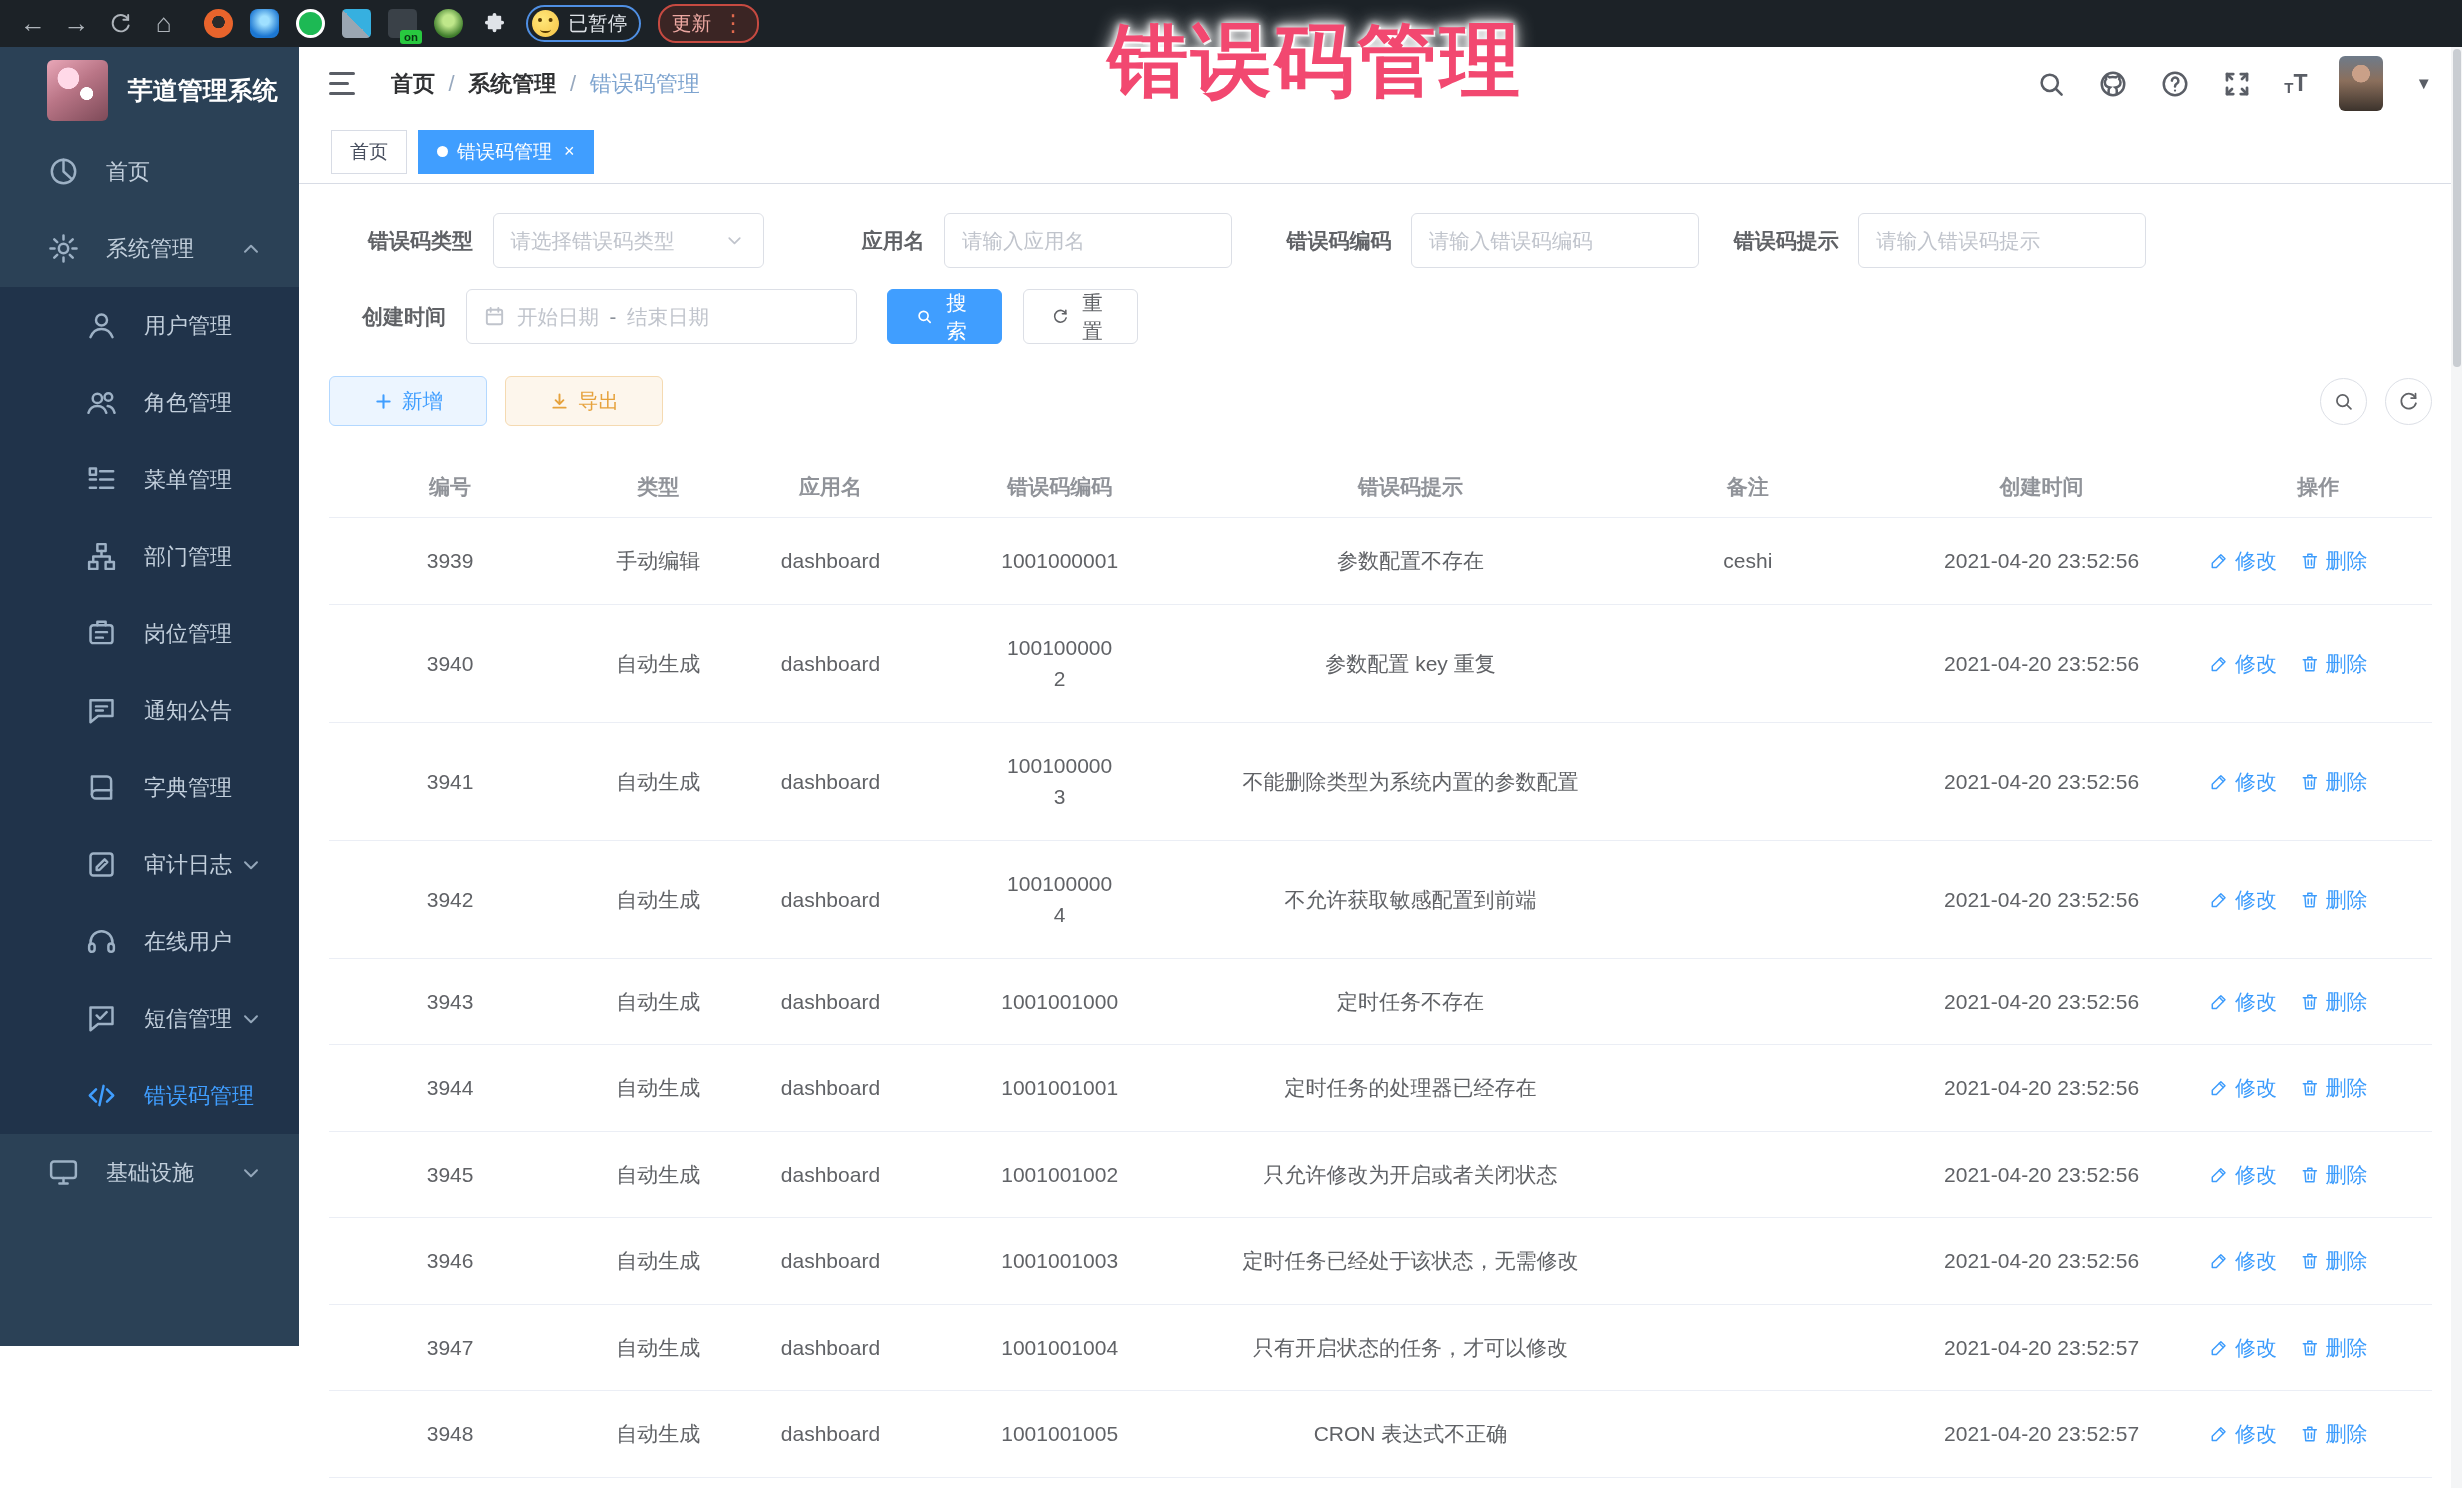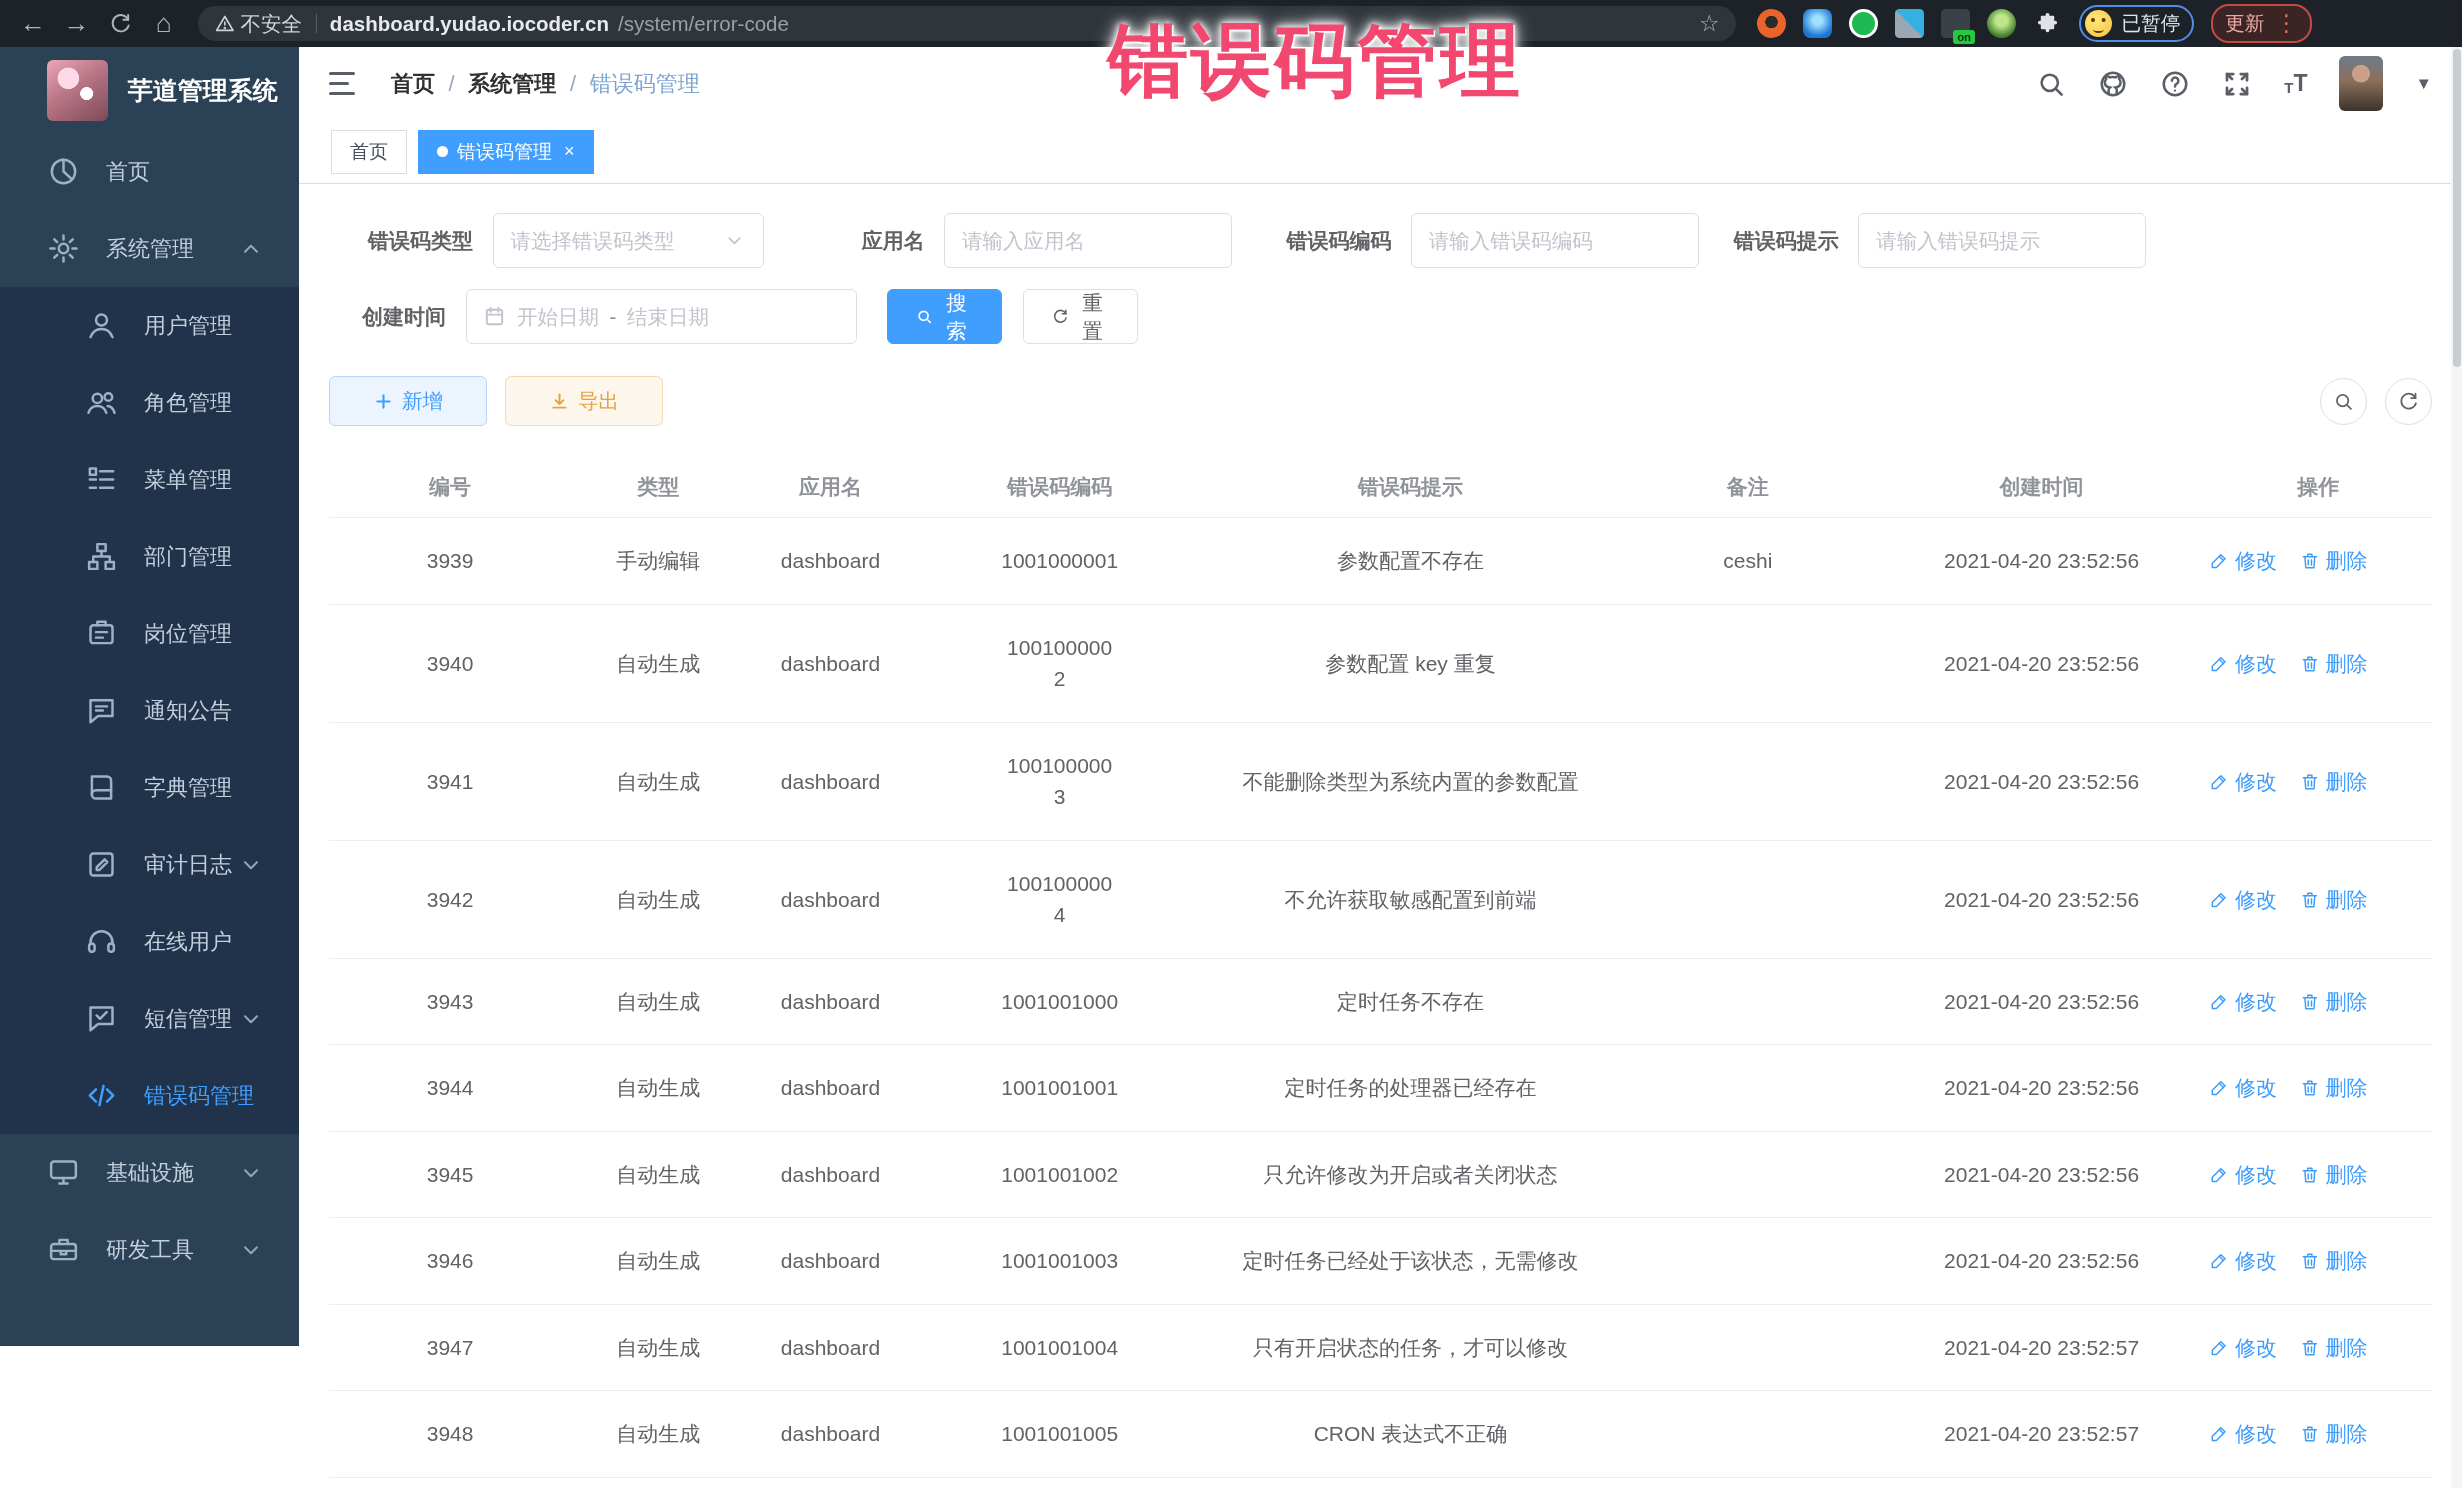--- a/index.html
+++ b/index.html
@@ -122,34 +122,20 @@
 <div class="browser-bar">
   <div class="nav-btn">←</div>
   <div class="nav-btn">→</div>
   <div class="nav-btn">
     <svg viewBox="0 0 24 24" width="23" height="23" fill="none" stroke="currentColor" stroke-width="2" stroke-linecap="round">
         <path d="M20 8A8.5 8.5 0 1 0 20.5 14"></path>
         <path d="M20 3v5h-5"></path>
       </svg>
   </div>
   <div class="nav-btn">⌂</div>
-  <div class="addr-bar">
-    <span class="addr-warn">
-      <svg viewBox="0 0 24 24" width="19.7" height="19.7" fill="none" stroke="currentColor" stroke-width="2" stroke-linejoin="round">
-          <path d="M12 3 22 20H2Z"></path>
-          <path d="M12 9v5"></path>
-          <circle cx="12" cy="17" r="0.6" fill="currentColor"></circle>
-        </svg>
-      <span>不安全</span>
-    </span>
-    <span class="addr-sep"></span>
-    <span class="addr-host">dashboard.yudao.iocoder.cn</span>
-      <span class="addr-path">/system/error-code</span>
-    <span class="addr-star">☆</span>
-  </div>
   <div class="ext-row">
     <div class="ext-ico ext-orange"></div>
     <div class="ext-ico ext-gem"></div>
     <div class="ext-ico ext-green"></div>
     <div class="ext-ico ext-grid"></div>
     <div class="ext-ico ext-dark">
       <span class="ext-on-badge">on</span>
     </div>
     <div class="ext-ico ext-leaf"></div>
     <div class="ext-ico ext-puzzle">
@@ -316,34 +302,20 @@
           </div>
         </div>
         <div class="menu-item">
           <span class="mi-icon">
             <svg viewBox="0 0 24 24" fill="none" stroke="currentColor" stroke-width="1.8" stroke-linecap="round" stroke-linejoin="round" width="100%" height="100%">
               <rect x="3" y="4" width="18" height="12" rx="2"></rect>
               <path d="M9 20h6M12 16v4"></path>
             </svg>
           </span>
           <span>基础设施</span>
-          <span class="mi-arrow">
-            <svg viewBox="0 0 24 24" fill="none" stroke="currentColor" stroke-width="1.8" stroke-linecap="round" stroke-linejoin="round" width="100%" height="100%">
-              <path d="M6.5 9.5 12 15l5.5-5.5"></path>
-            </svg>
-          </span>
-        </div>
-        <div class="menu-item">
-          <span class="mi-icon">
-            <svg viewBox="0 0 24 24" fill="none" stroke="currentColor" stroke-width="1.8" stroke-linecap="round" stroke-linejoin="round" width="100%" height="100%">
-              <rect x="3" y="8" width="18" height="11" rx="2"></rect>
-              <path d="M9 8V5h6v3M3 13h18M10 13v2.5h4V13"></path>
-            </svg>
-          </span>
-          <span>研发工具</span>
           <span class="mi-arrow">
             <svg viewBox="0 0 24 24" fill="none" stroke="currentColor" stroke-width="1.8" stroke-linecap="round" stroke-linejoin="round" width="100%" height="100%">
               <path d="M6.5 9.5 12 15l5.5-5.5"></path>
             </svg>
           </span>
         </div>
       </nav>
   </aside>
 
   <div class="main">

